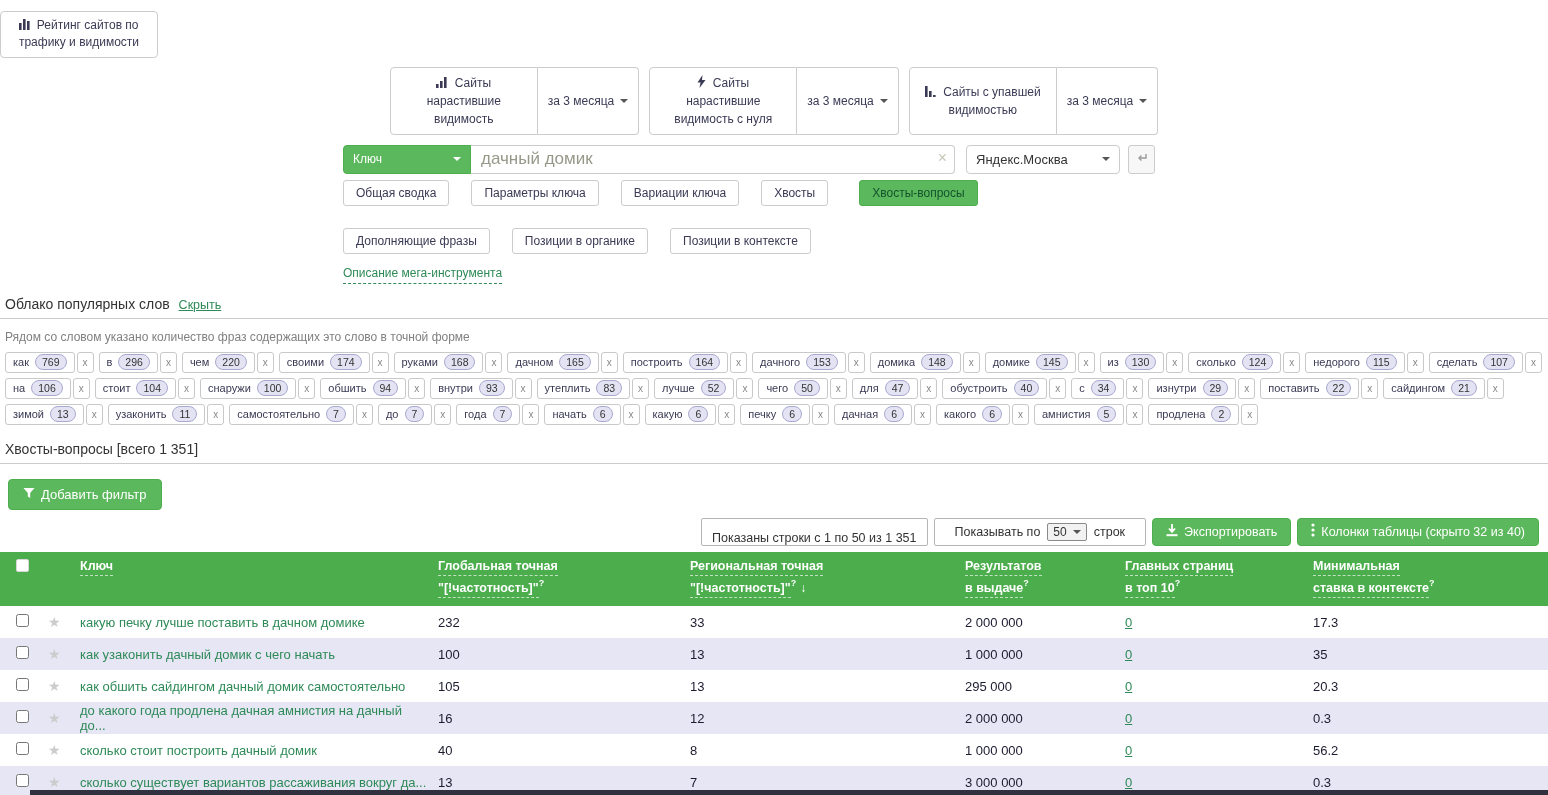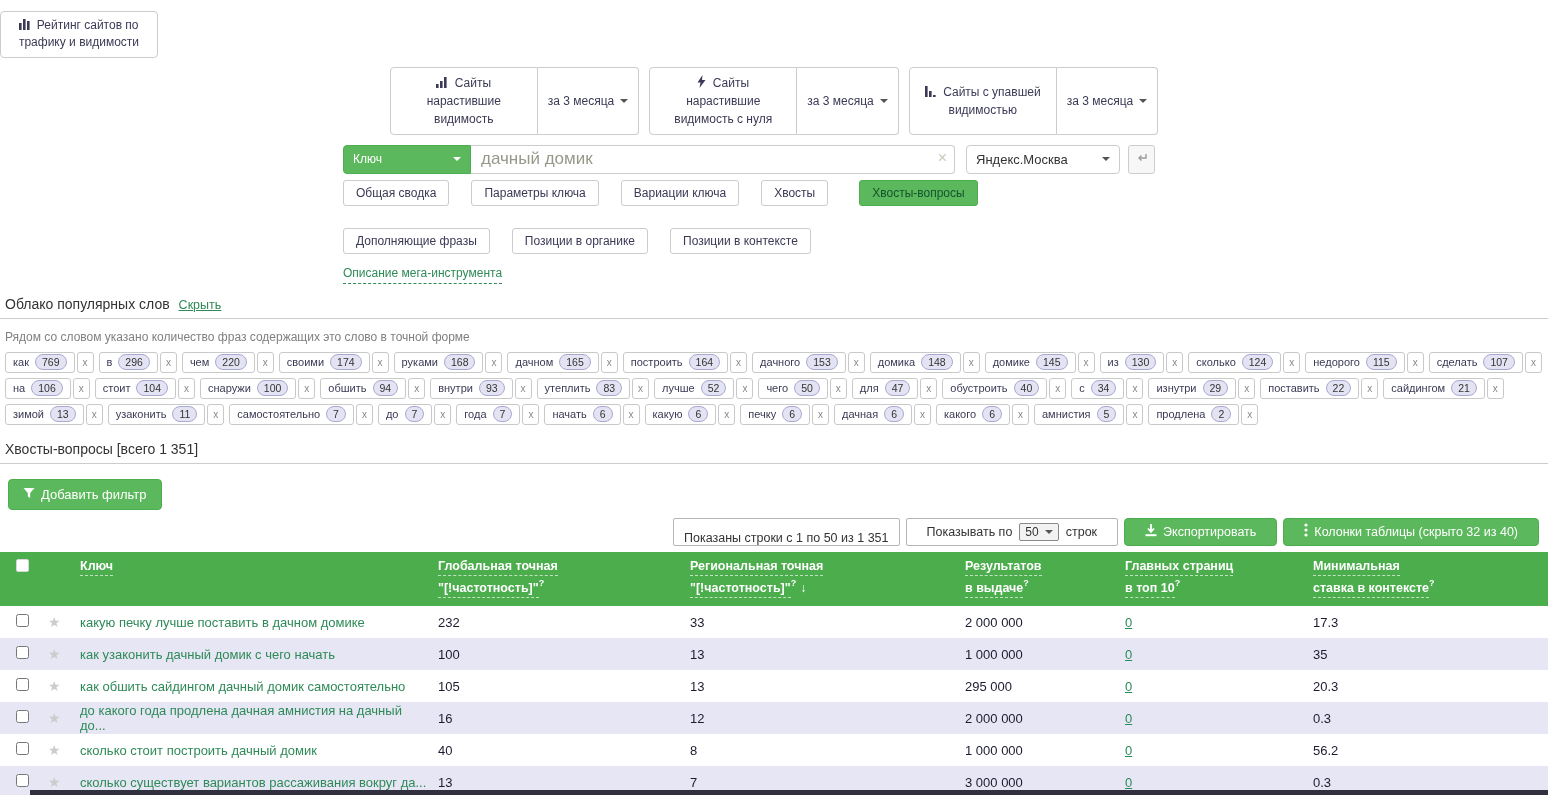--- a/index.html
+++ b/index.html
@@ -84,21 +84,21 @@
   
   .filter-row { margin:15px 0 0 8px; display:flex; gap:10px; }
   .green-btn {
     background:#5cb85c; border:1px solid #4cae4c; border-radius:4px; color:#fff; font-size:13px;
     padding:7px 14px; cursor:pointer; display:inline-flex; align-items:center; gap:6px;
   }
   .toolbar { display:flex; justify-content:flex-end; align-items:stretch; gap:6px; margin:8px 9px 0 0; height:28px; }
   .info-box { border:1px solid #b5b5b5; border-radius:2px; background:#fff; font-size:12.5px; color:#333; padding:0 10px; display:flex; align-items:flex-end; }
   .perpage-box { border:1px solid #b5b5b5; border-radius:2px; background:#fff; font-size:12.5px; color:#333; padding:0 20px; display:flex; align-items:center; gap:7px; }
   .mini-select { border:1px solid #8a8a8a; background:#f2f2f2; border-radius:2px; padding:1px 5px; display:flex; align-items:center; gap:6px; font-size:12px; cursor:pointer; }
-  .toolbar .green-btn { padding:0 20px; font-size:12.5px; }
+  .toolbar .green-btn { padding:0 13px; font-size:12.5px; }
   
   table { width:100%; border-collapse:collapse; margin-top:6px; table-layout:fixed; }
   thead th { background:#4bad4c; color:#fff; text-align:left; font-size:12.5px; font-weight:bold; padding:7px 4px 6px 4px; vertical-align:top; line-height:1.25; }
   .th-line { border-bottom:1px dashed rgba(255,255,255,.65); display:inline-block; padding-bottom:1px; margin-bottom:2px; cursor:pointer; }
   .th-help { font-size:9px; cursor:pointer; }
   .th-sort { margin-left:4px; font-size:12px; }
   tbody tr { height:32px; }
   tbody tr:nth-child(even) { background:#e6e6f5; }
   tbody td { padding:0 4px; vertical-align:middle; font-size:13px; color:#1c1c30; }
   .td-check, .th-check { text-align:center; }

